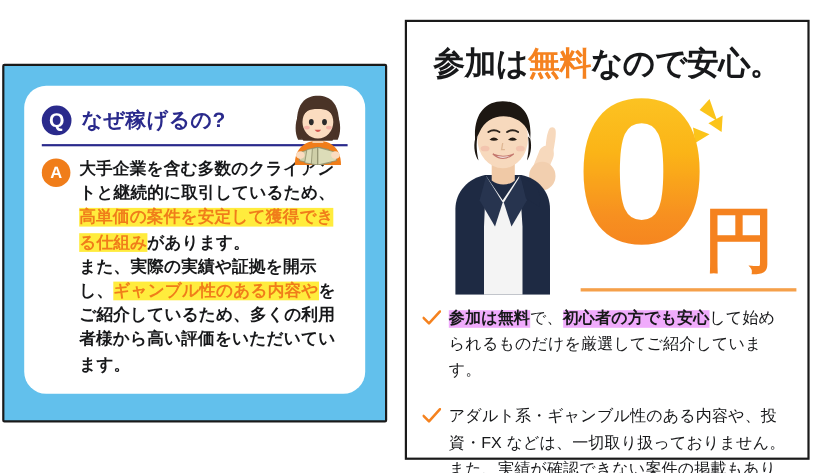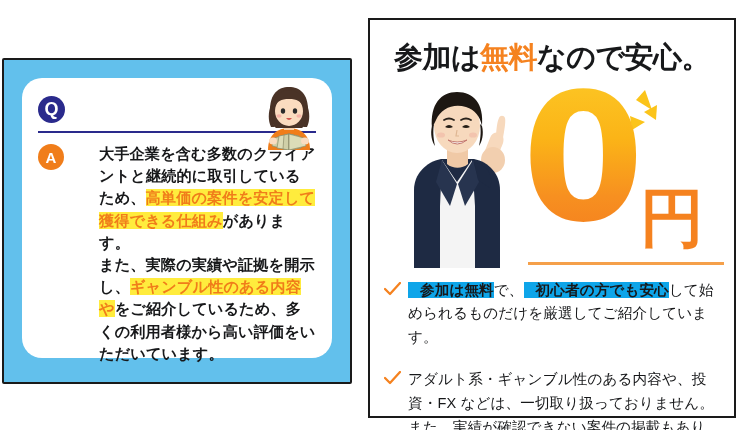--- a/index.html
+++ b/index.html
@@ -55,21 +55,21 @@
   .ans-row{display:flex;gap:8px;align-items:flex-start;}
   .a-badge{
     width:26px;height:26px;border-radius:50%;
     background:#f07d1a;color:#fff;
     font-size:15px;font-weight:bold;
     display:flex;align-items:center;justify-content:center;
     flex:0 0 auto;margin-top:1px;
   }
   .ans-text{
     font-size:15.2px;font-weight:bold;color:#17181a;
-    line-height:1.46;letter-spacing:0.1px;margin-left:27px;
+    line-height:1.46;letter-spacing:0.1px;
   }
   .hl{background:#ffec3d;color:#f07d1a;}
   
   #right-panel{
     position:absolute;left:368px;top:2px;width:368px;height:400px;
     background:#ffffff;
     border:2px solid #1a1a1a;
     box-sizing:border-box;
     margin-top:16px;
   }
@@ -111,30 +111,31 @@
   .bullet{
     display:flex;gap:7px;align-items:flex-start;
     margin-bottom:19px;
   }
   .check-icon{flex:0 0 auto;margin-top:3px;}
   .bullet-text{
     font-size:14.6px;color:#17181a;line-height:1.62;
     letter-spacing:0.1px;
   }
   .bullet-text b{font-weight:bold;}
-  .mark{background:#0ea5e9;padding-left:12px;}
+  .mark{background:#f0abfc;}
 </style>
 </head>
 <body>
 
 <div id="left-panel">
   <div id="qa-card">
 
     <div class="q-head">
       <div class="q-badge">Q</div>
+      <div class="q-title">なぜ稼げるの?</div>
 
       <svg id="girl-illus" viewBox="0 0 62 66">
 
         <path d="M10 66 C10 50 20 44 31 44 C42 44 52 50 52 66 Z" fill="#f07d1a"></path>
 
         <rect x="26" y="36" width="10" height="10" fill="#f6cfa8"></rect>
 
         <path d="M12 26 C12 10 20 3 31 3 C42 3 50 10 50 26 C50 36 47 42 44 44 L18 44 C15 42 12 36 12 26 Z" fill="#4a3327"></path>
 
         <ellipse cx="31" cy="27" rx="14" ry="15" fill="#fbdcc0"></ellipse>

